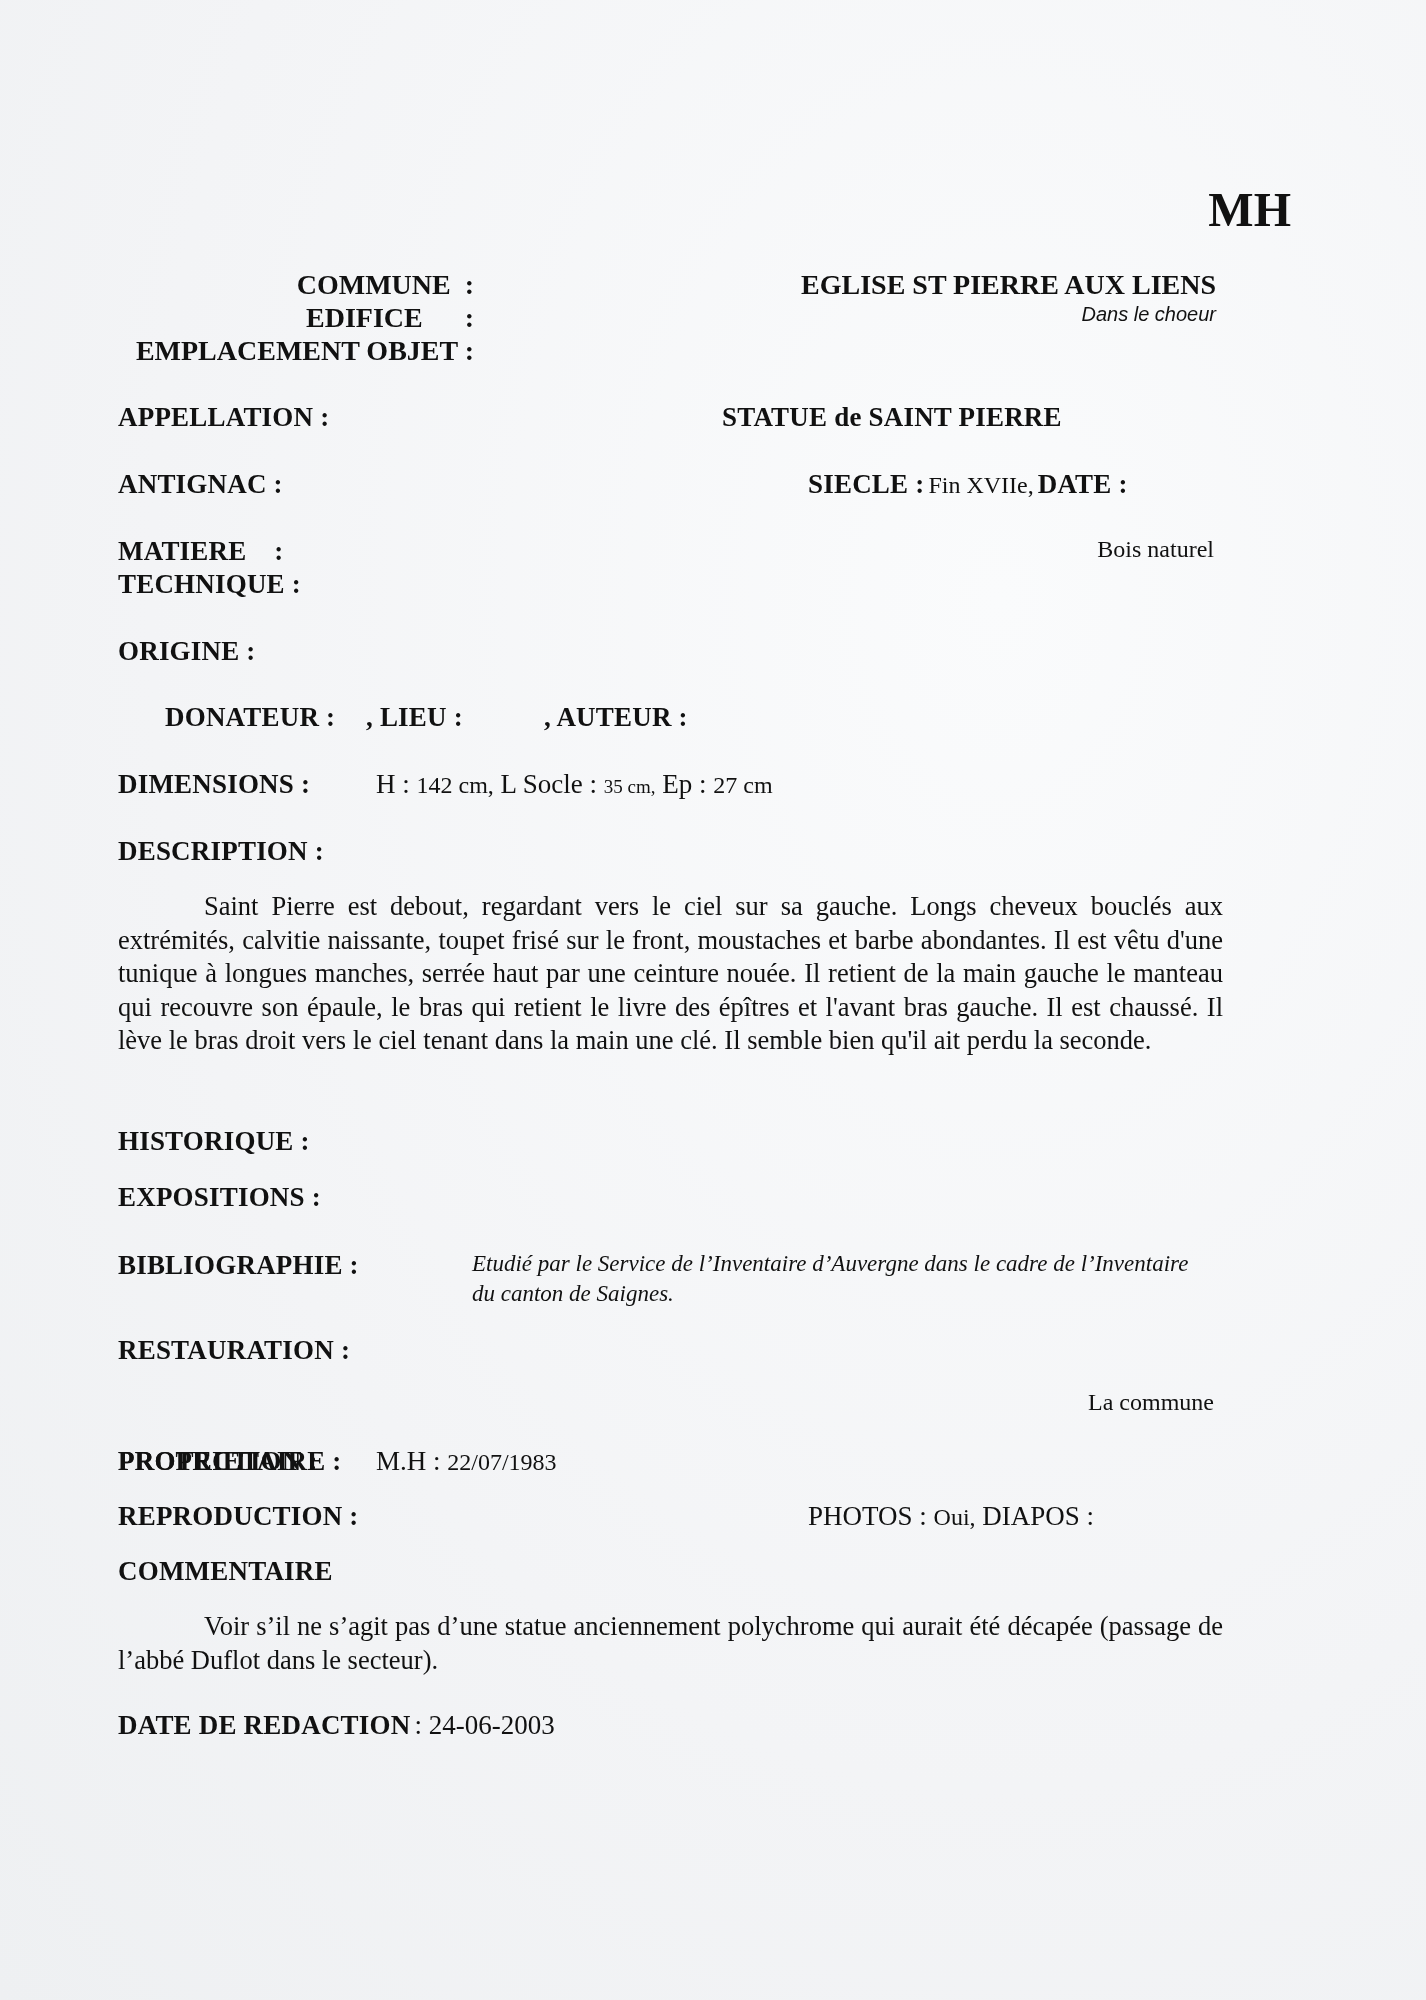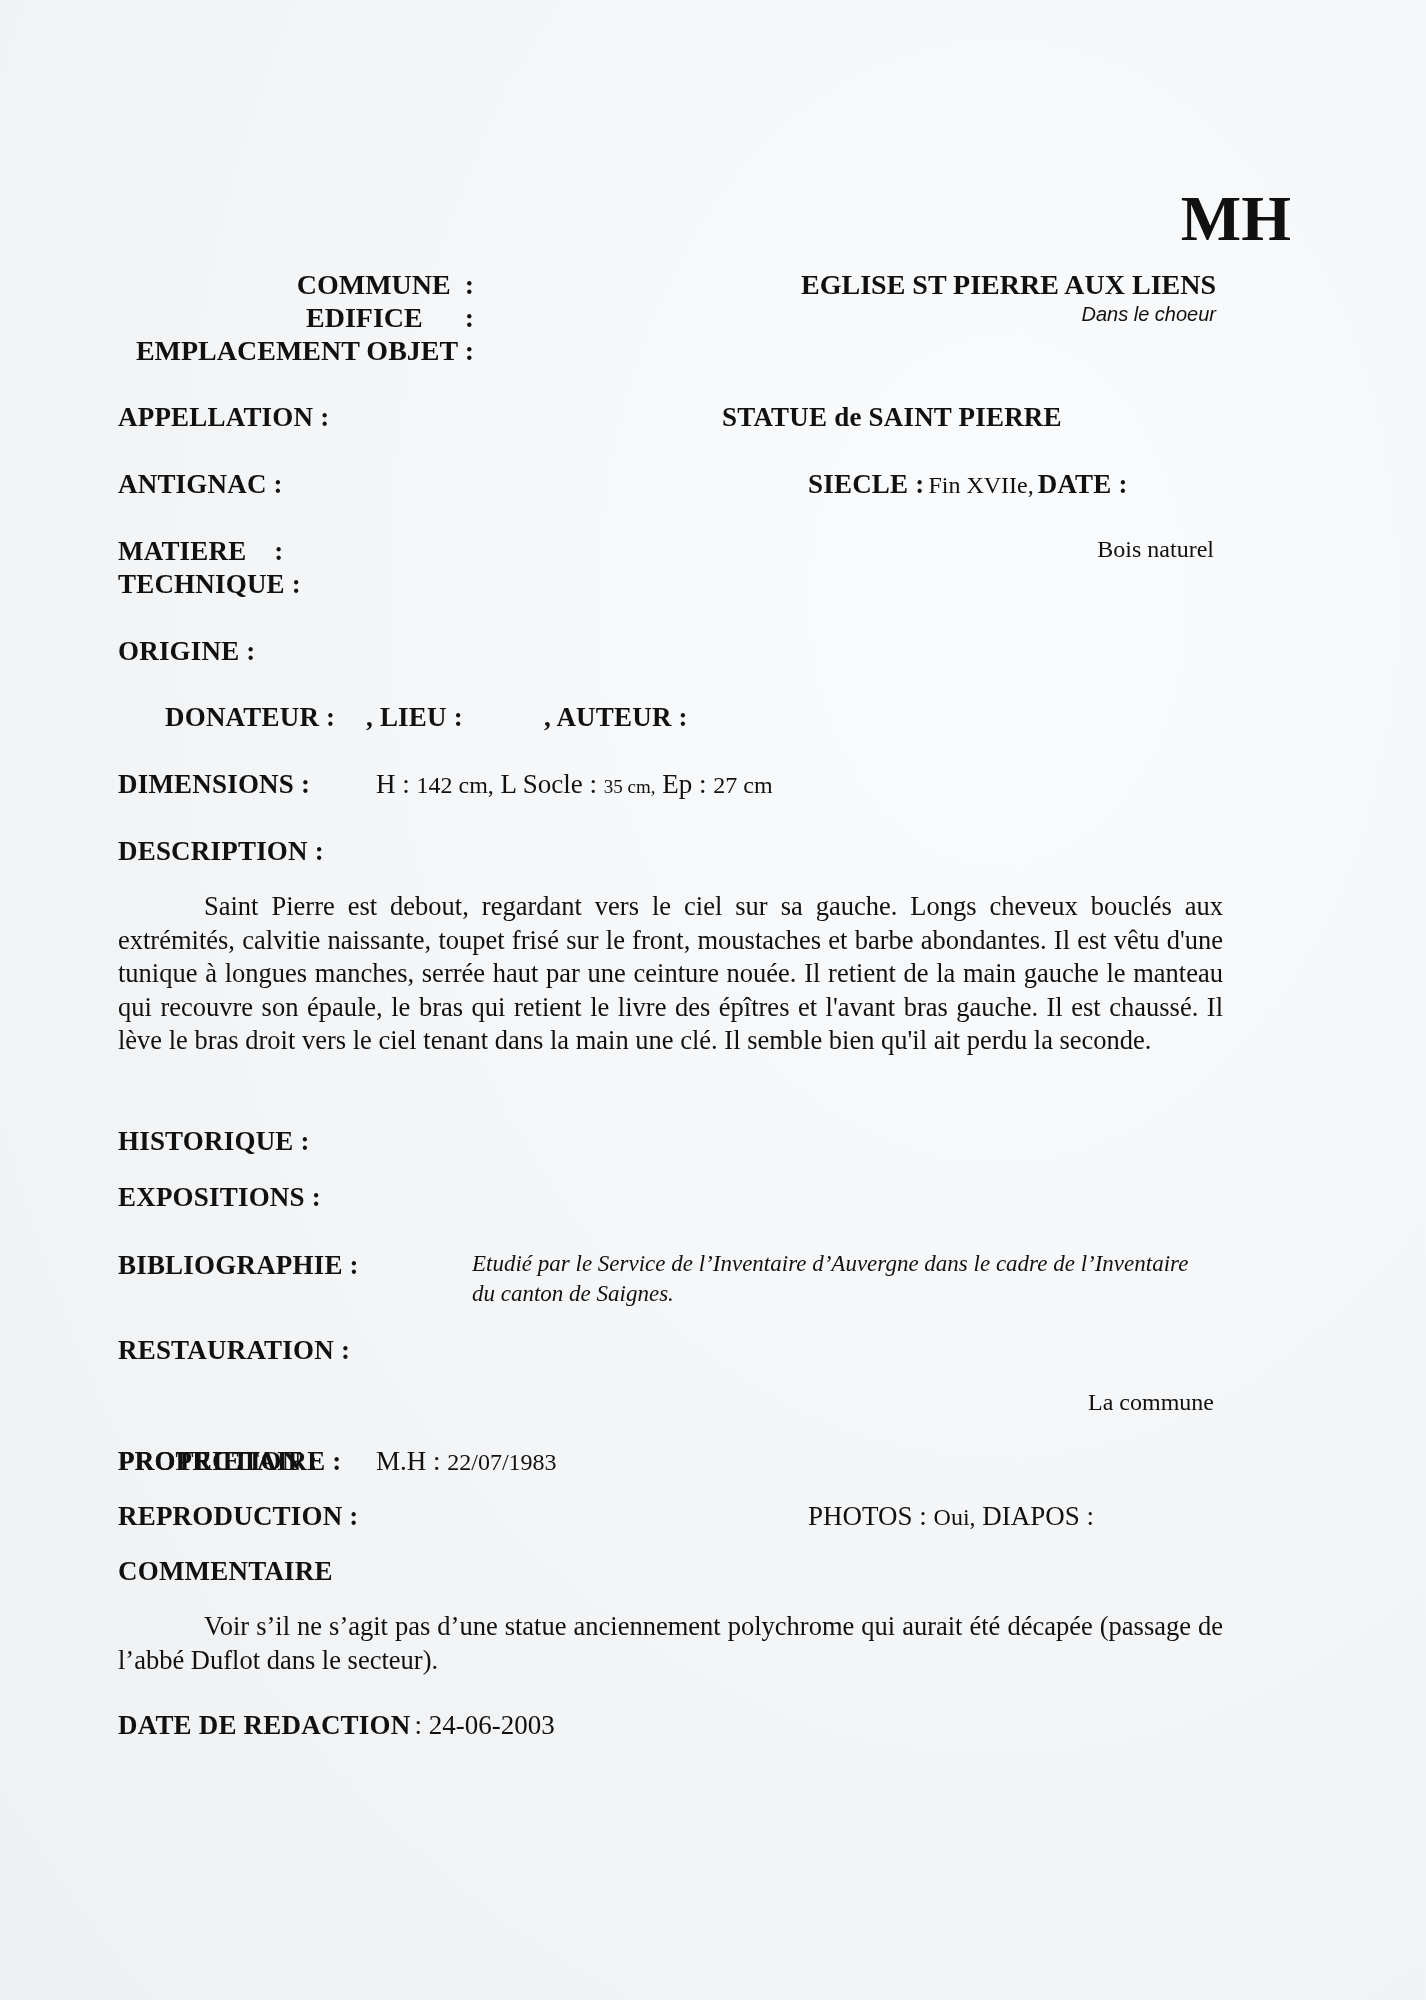--- a/index.html
+++ b/index.html
@@ -9,21 +9,21 @@
       background-image: radial-gradient(ellipse at 70% 30%, #fafbfc 0%, #f3f4f6 60%, #eef0f2 100%);
       font-family: "Liberation Serif", serif;
       color: #111;
       position: relative;
       overflow: hidden;
     }
     .abs { position: absolute; }
     .i { }
     .lbl { font-family: "Liberation Serif", serif; font-weight: bold; font-size: 27px; letter-spacing: 0.2px; white-space: nowrap; }
     .val { font-family: "Liberation Serif", serif; font-size: 27px; white-space: nowrap; }
-    .mh { font-size: 64px; font-weight: bold; right: 135px; top: 182px; }
+    .mh { font-size: 48px; font-weight: bold; right: 135px; top: 182px; }
     .head-left { right: 952px; text-align: right; font-size: 28px; font-weight: bold; line-height: 33px; top: 268px; white-space: nowrap; }
     .head-right { right: 210px; text-align: right; font-size: 28px; font-weight: bold; line-height: 33px; top: 268px; white-space: nowrap; }
     .head-right .sub { font-family: "Liberation Sans", sans-serif; font-weight: normal; font-style: italic; font-size: 20px; line-height: 26px; }
     .para {
       left: 118px; width: 1105px;
       font-family: "Liberation Serif", serif; font-size: 26.5px; line-height: 33.5px;
       text-align: justify; text-indent: 86px;
     }
     .biblio { left: 472px; width: 740px; font-style: italic; font-size: 23px; line-height: 30px; }
   </style>

